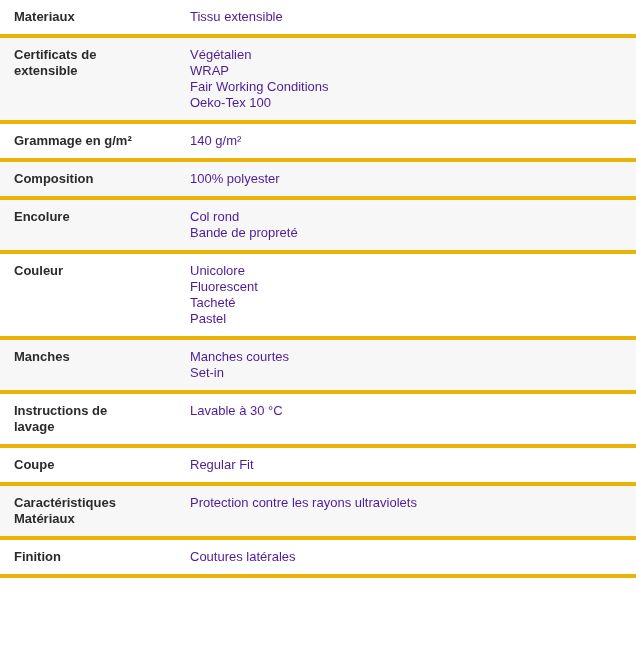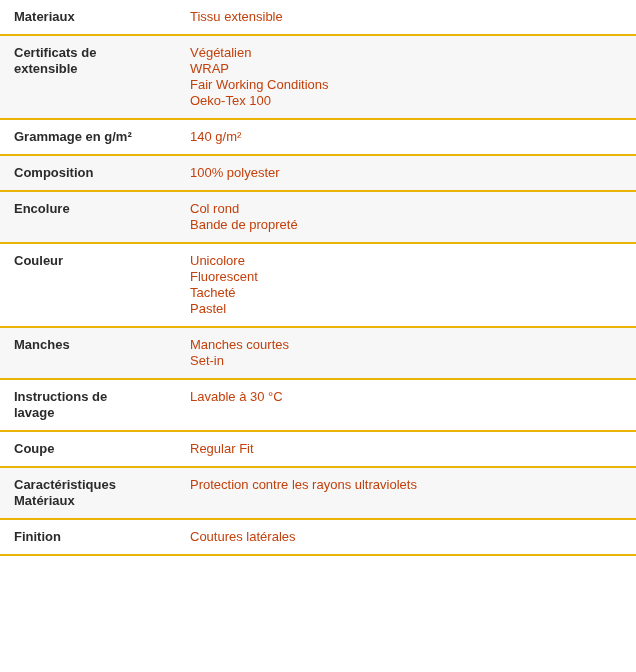--- a/index.html
+++ b/index.html
@@ -22,32 +22,32 @@
   }
   .spec-table tr {
     background: #ffffff;
   }
   .spec-table tr.alt {
     background: #f7f7f7;
   }
   .spec-table td {
     vertical-align: top;
     padding: 9px 10px 9px 14px;
-    border-bottom: 2px solid #eab308;
+    border-bottom: 4px solid #eab308;
     line-height: 16px;
     margin-left: 8px;
   }
   .spec-table td.label {
     width: 152px;
     font-weight: bold;
     color: #2b2b2b;
     padding-left: 14px;
   }
   .spec-table td.value {
-    color: #c2410c;
+    color: #4c1d95;
     font-weight: normal;
     padding-left: 14px;
   }
   .value-line {
     display: block;
     white-space: nowrap;
     overflow: hidden;
     text-overflow: clip;
   }
   .label-line {

